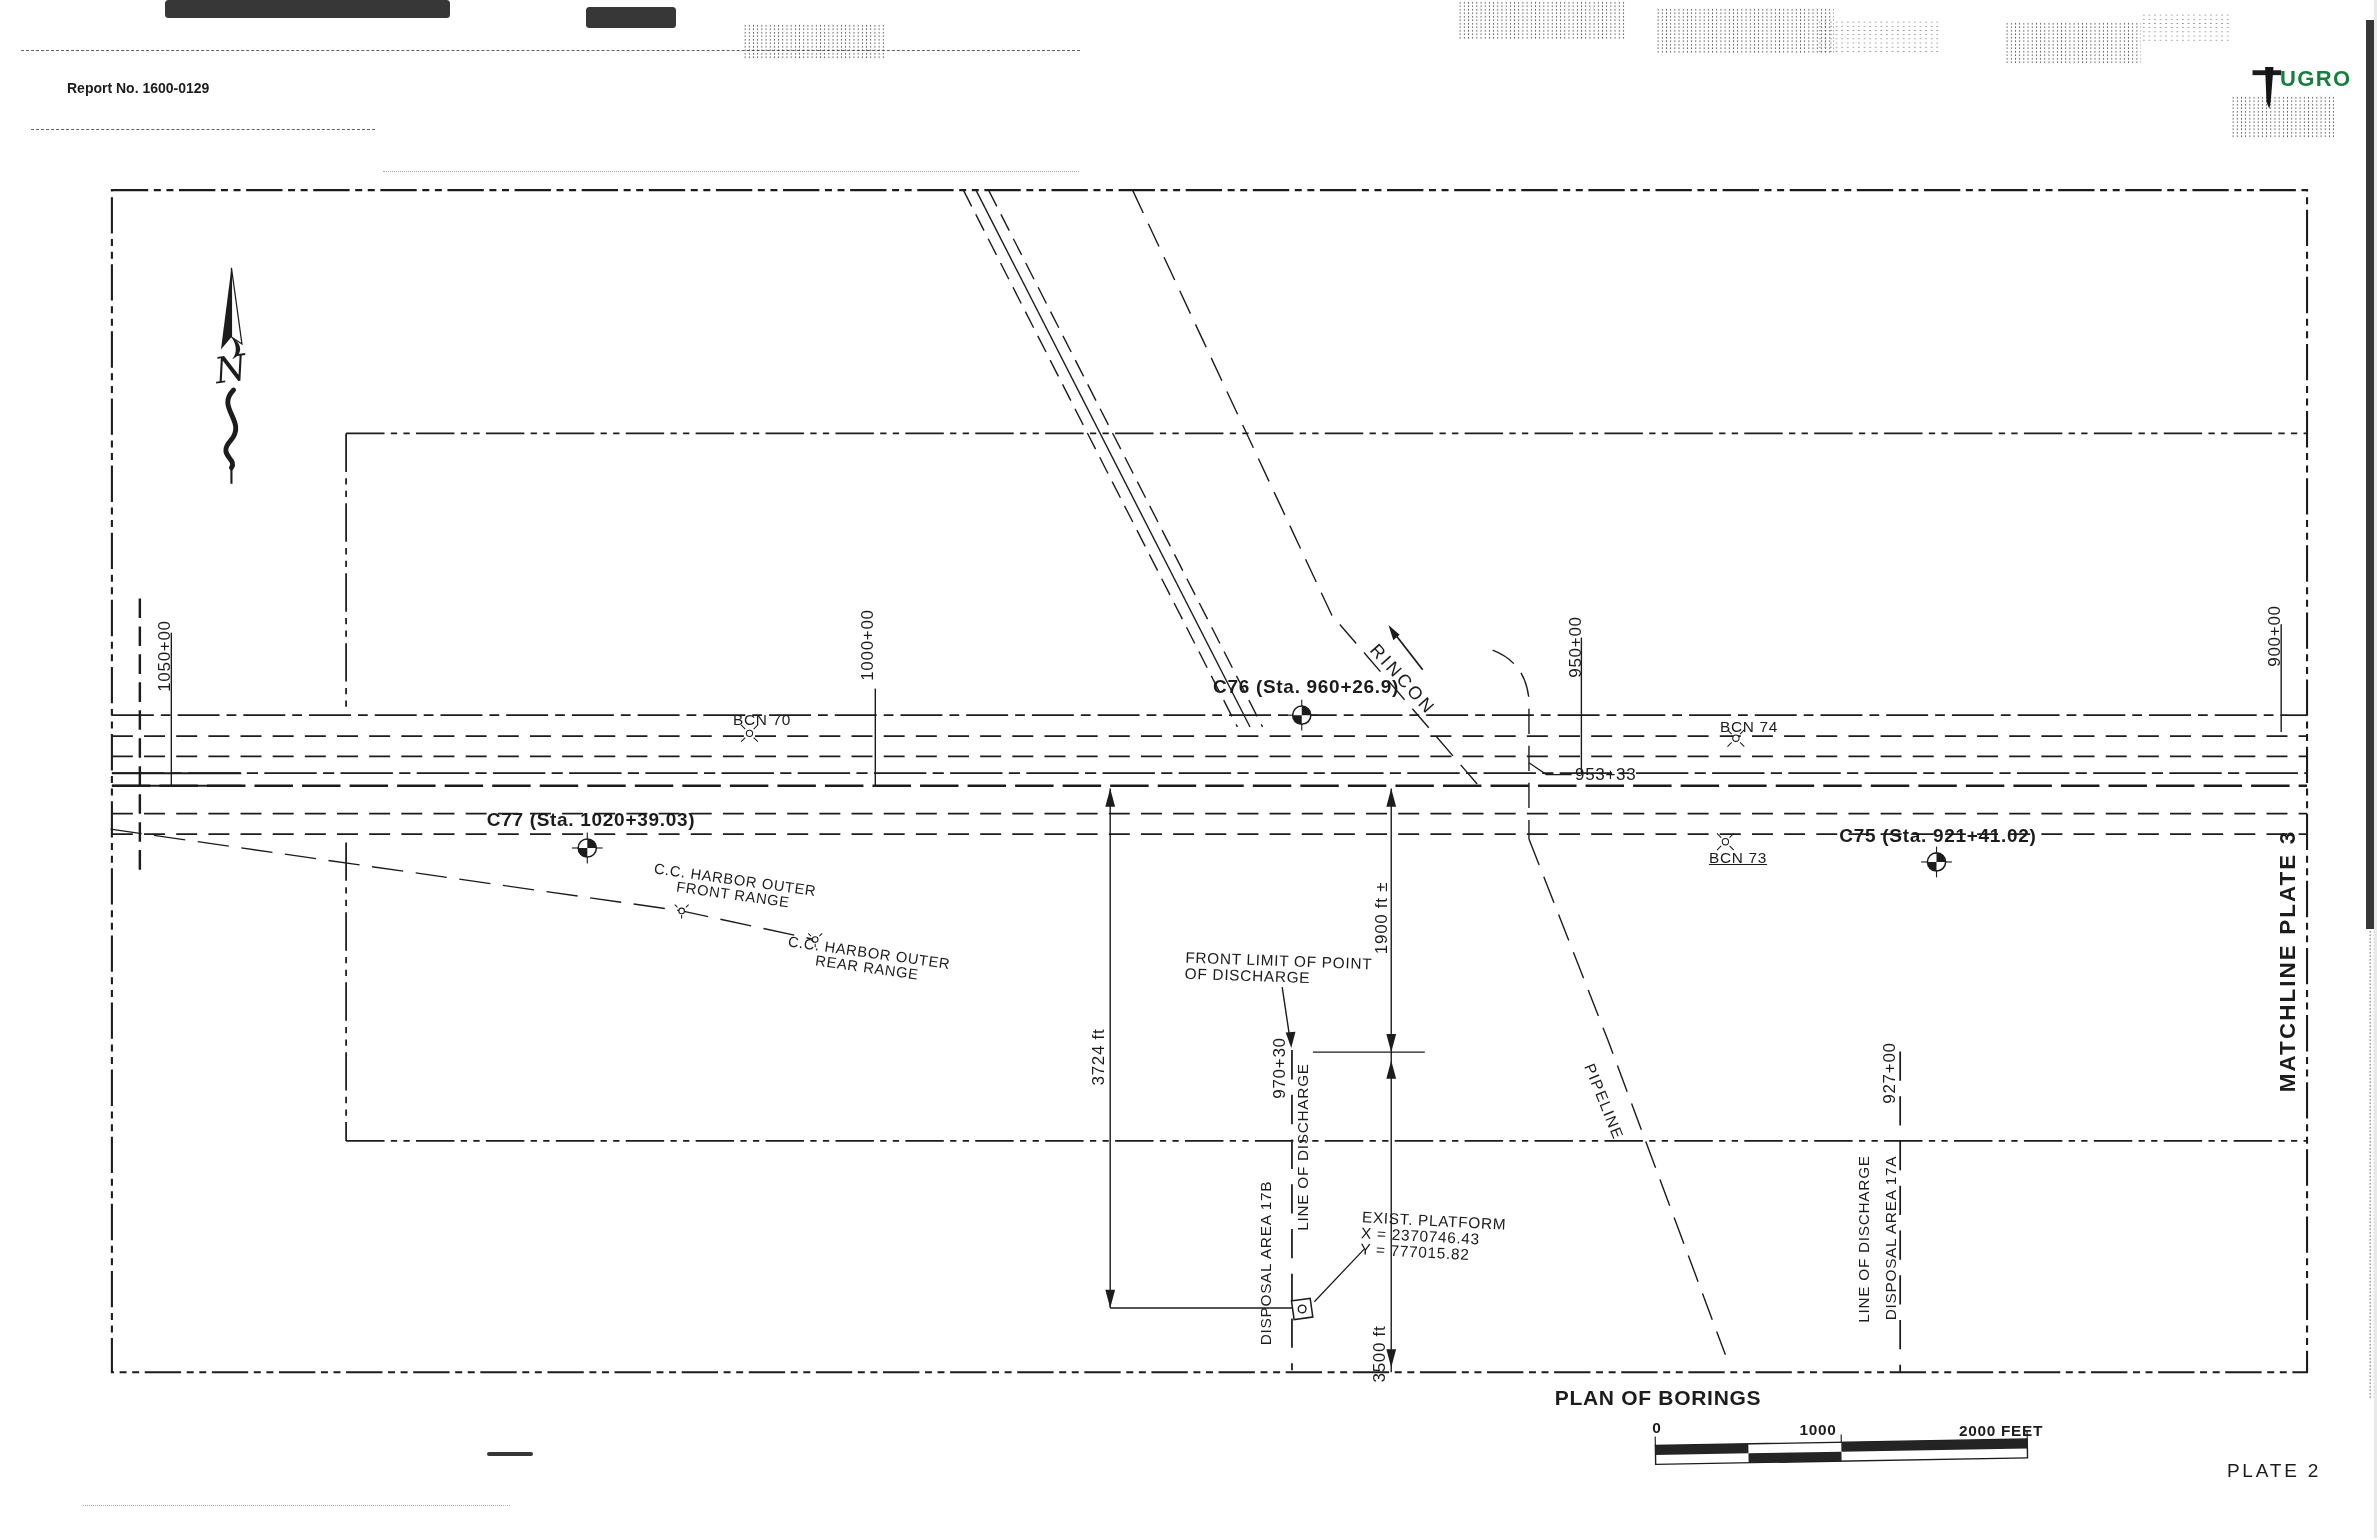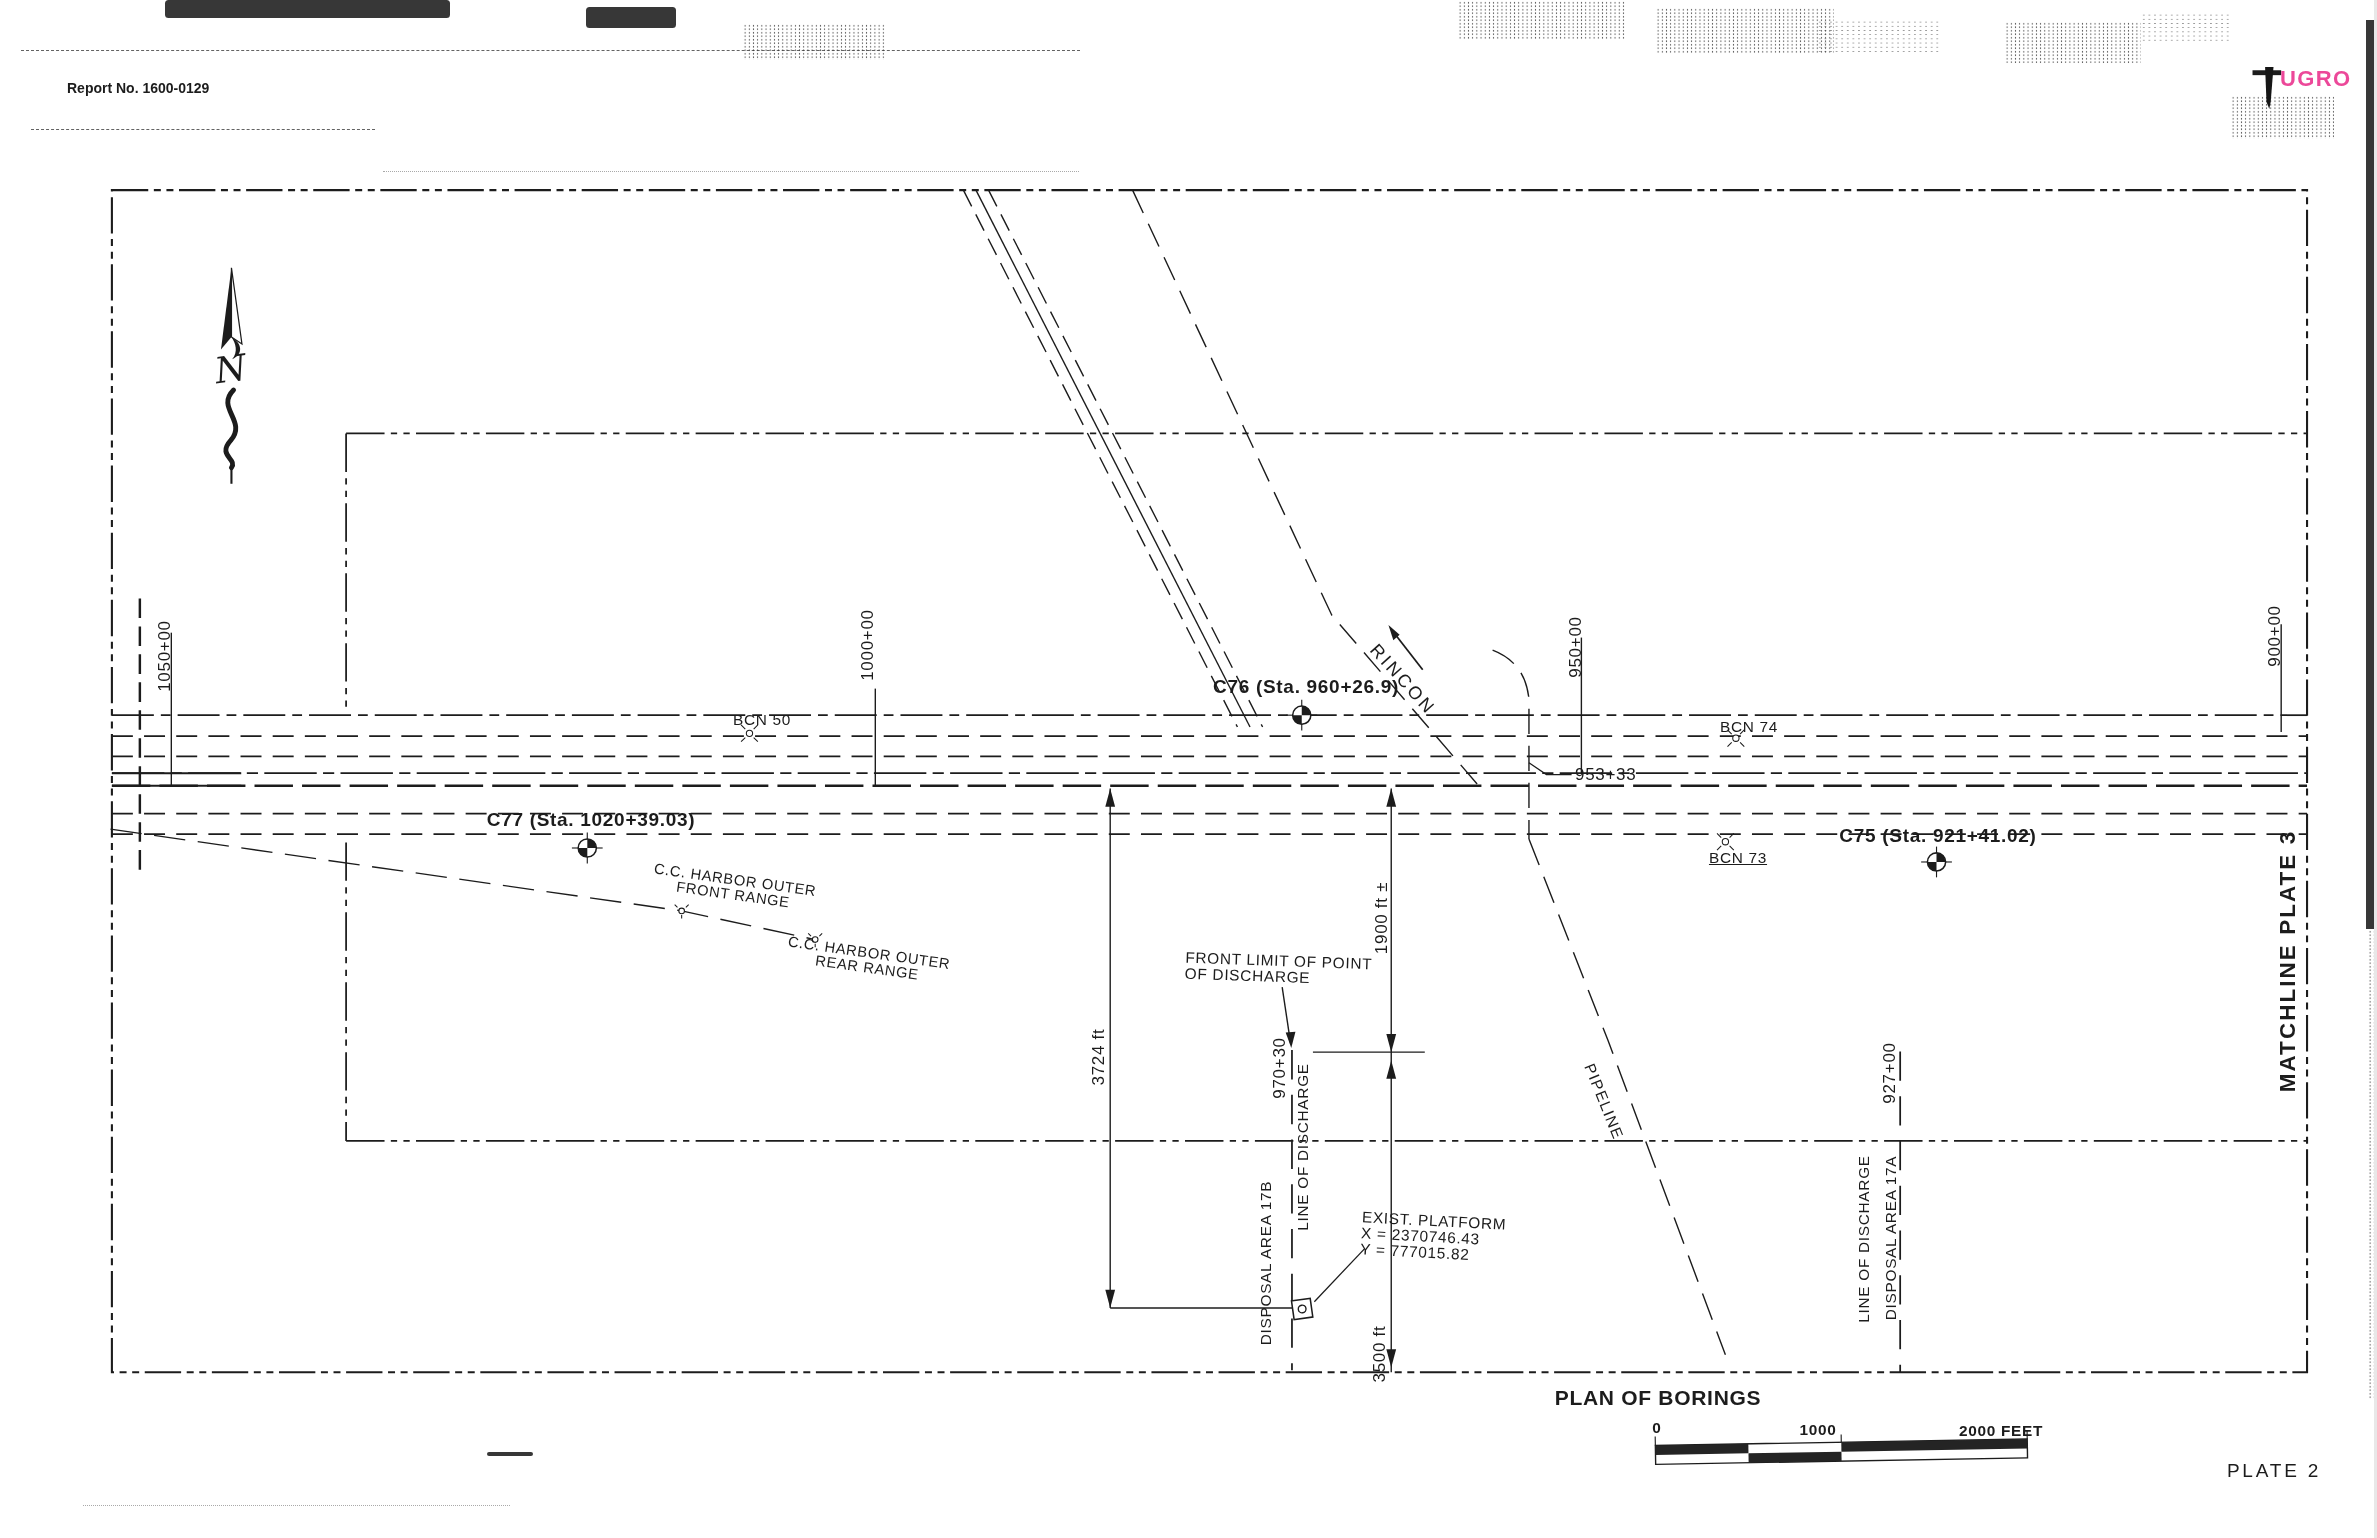--- a/index.html
+++ b/index.html
@@ -14,21 +14,21 @@
   .sz27{font-size:19px;} .sz30{font-size:21px;} .sz32{font-size:22.4px;}
   .two{text-align:center;line-height:15.4px;}
   .left{text-align:left;line-height:16px;}
   .smudge{position:absolute;background:#1b1b1b;opacity:.88;border-radius:3.5px;}
   .speck{position:absolute;background-image:radial-gradient(#2c2c2c 0.8px, transparent 1px);
          background-size:4.2px 3.5px;opacity:.75;}
   .speck-l{position:absolute;background-image:radial-gradient(#444 0.7px, transparent 1px);
          background-size:5.6px 4.2px;opacity:.55;}
   .hline{position:absolute;border-top:1.4px dashed #3d3d3d;opacity:.8;}
   .hline-f{position:absolute;border-top:1.4px dotted #555;opacity:.5;}
-  .logo-word{position:absolute;font-weight:800;font-size:22px;letter-spacing:1.4px;color:#ec4899;}
+  .logo-word{position:absolute;font-weight:800;font-size:22px;letter-spacing:1.4px;color:#15803d;}
   .north-n{position:absolute;font-family:"DejaVu Serif",serif;font-style:italic;font-size:36px;}
 </style>
 </head>
 <body>
 
 <div id="sheet">
 
   <div class="smudge" style="left:165px;top:0;width:285px;height:18px;"></div>
   <div class="smudge" style="left:586px;top:7px;width:90px;height:21px;"></div>
   <div class="speck" style="left:743px;top:24px;width:143px;height:36px;"></div>
@@ -208,21 +208,21 @@
   <div class="lbl sz24 v" style="left:1576px;top:647px;">950+00</div>
   <div class="lbl sz24 v" style="left:2275px;top:636px;">900+00</div>
   <div class="lbl sz24 v" style="left:1890px;top:1073px;">927+00</div>
   <div class="lbl sz24 v" style="left:1280px;top:1068px;">970+30</div>
   <div class="lbl sz24" style="left:1575px;top:765px;">953+33</div>
 
   <div class="lbl sz27 b c" style="left:591px;top:820px;">C77 (Sta. 1020+39.03)</div>
   <div class="lbl sz27 b c" style="left:1306px;top:687px;">C76 (Sta. 960+26.9)</div>
   <div class="lbl sz27 b c" style="left:1938px;top:836px;">C75 (Sta. 921+41.02)</div>
 
-  <div class="lbl c" style="left:762px;top:720px;">BCN 50</div>
+  <div class="lbl c" style="left:762px;top:720px;">BCN 70</div>
   <div class="lbl c" style="left:1749px;top:727px;">BCN 74</div>
   <div class="lbl c" style="left:1738px;top:858px;text-decoration:underline;">BCN 73</div>
 
   <div class="lbl sz21 c two" style="left:734px;top:888px;transform:translate(-50%,-50%) rotate(8deg);">
     <div>C.C. HARBOR OUTER</div>
     <div>FRONT RANGE</div>
   </div>
   <div class="lbl sz21 c two" style="left:868px;top:961px;transform:translate(-50%,-50%) rotate(8deg);">
     <div>C.C. HARBOR OUTER</div>
     <div>REAR RANGE</div>

